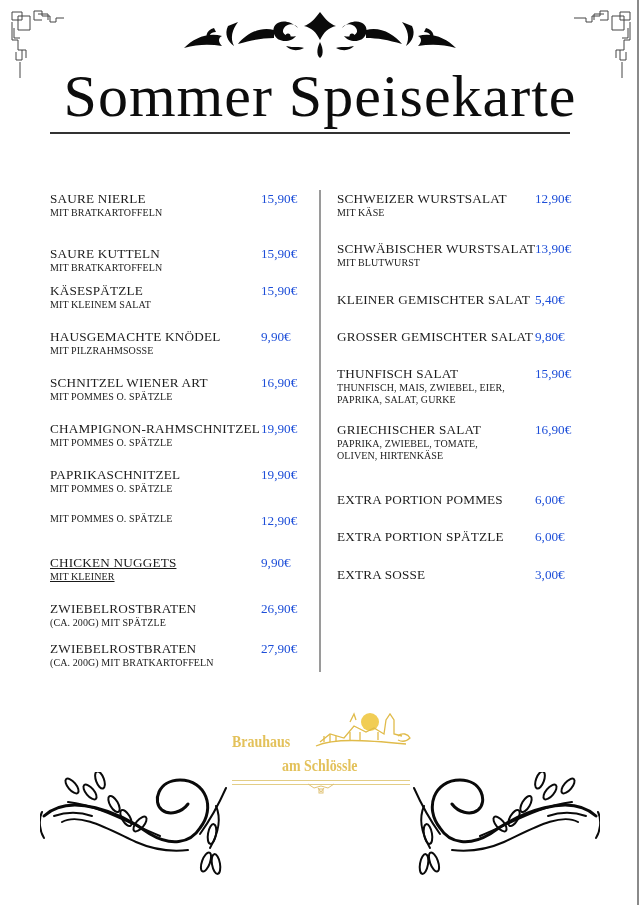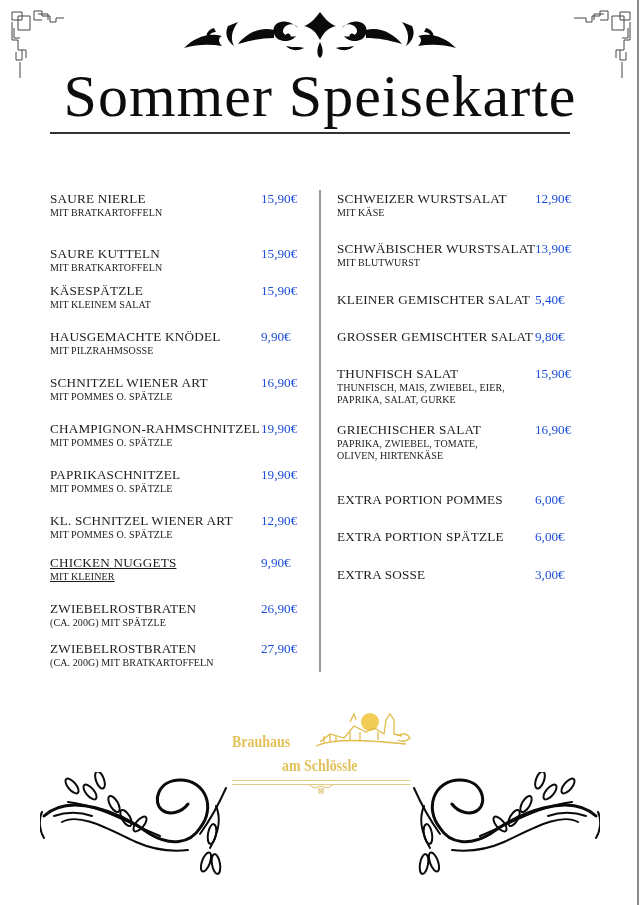--- a/index.html
+++ b/index.html
@@ -119,21 +119,20 @@
       <div class="name">CHAMPIGNON-RAHMSCHNITZEL</div>
       <div class="desc">MIT POMMES O. SPÄTZLE</div>
       <div class="price">19,90€</div>
     </div>
     <div class="item" style="top: 276px;">
       <div class="name">PAPRIKASCHNITZEL</div>
       <div class="desc">MIT POMMES O. SPÄTZLE</div>
       <div class="price">19,90€</div>
     </div>
     <div class="item" style="top: 322px;">
-      <div class="name">KL. SCHNITZEL WIENER ART</div>
       <div class="desc">MIT POMMES O. SPÄTZLE</div>
       <div class="price">12,90€</div>
     </div>
     <div class="item" style="top: 364px; text-decoration: underline;">
       <div class="name">CHICKEN NUGGETS</div>
       <div class="desc">MIT KLEINER</div>
       <div class="price">9,90€</div>
     </div>
     <div class="item" style="top: 410px;">
       <div class="name">ZWIEBELROSTBRATEN</div>

